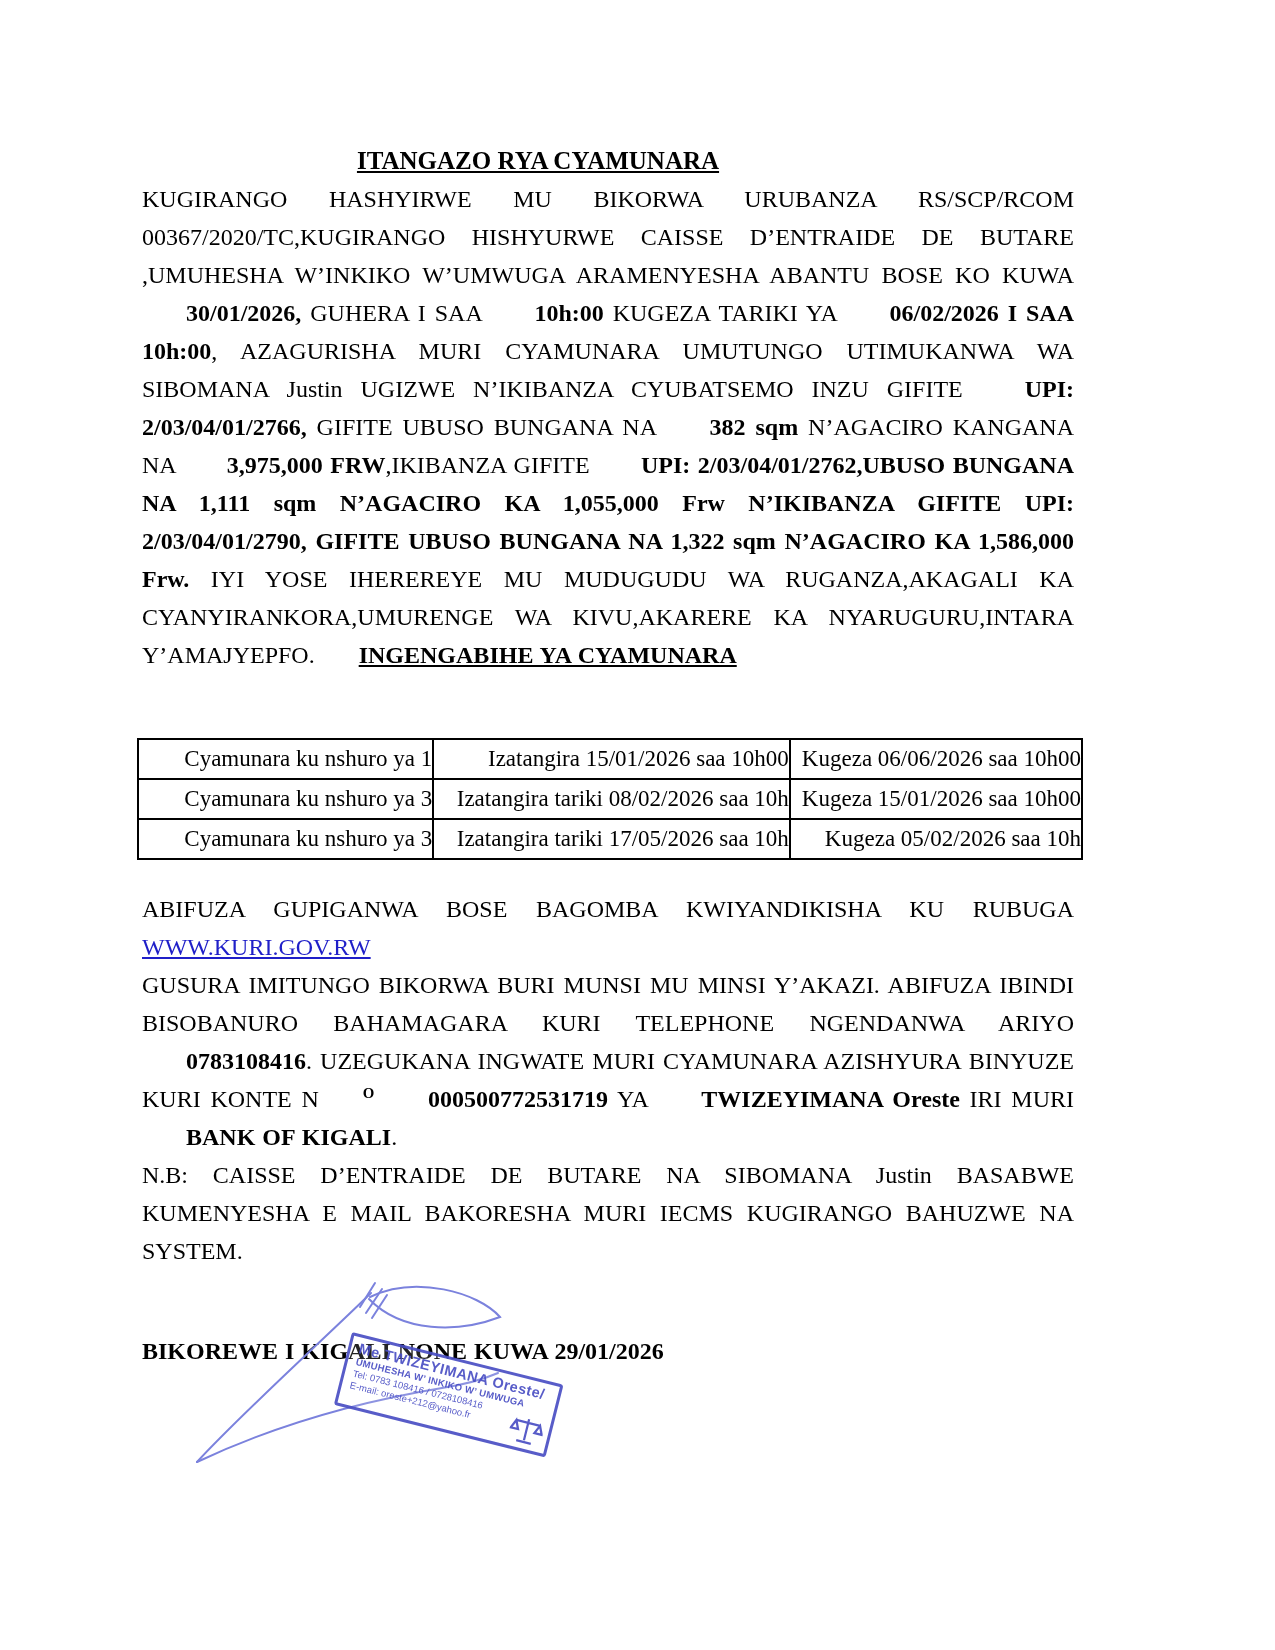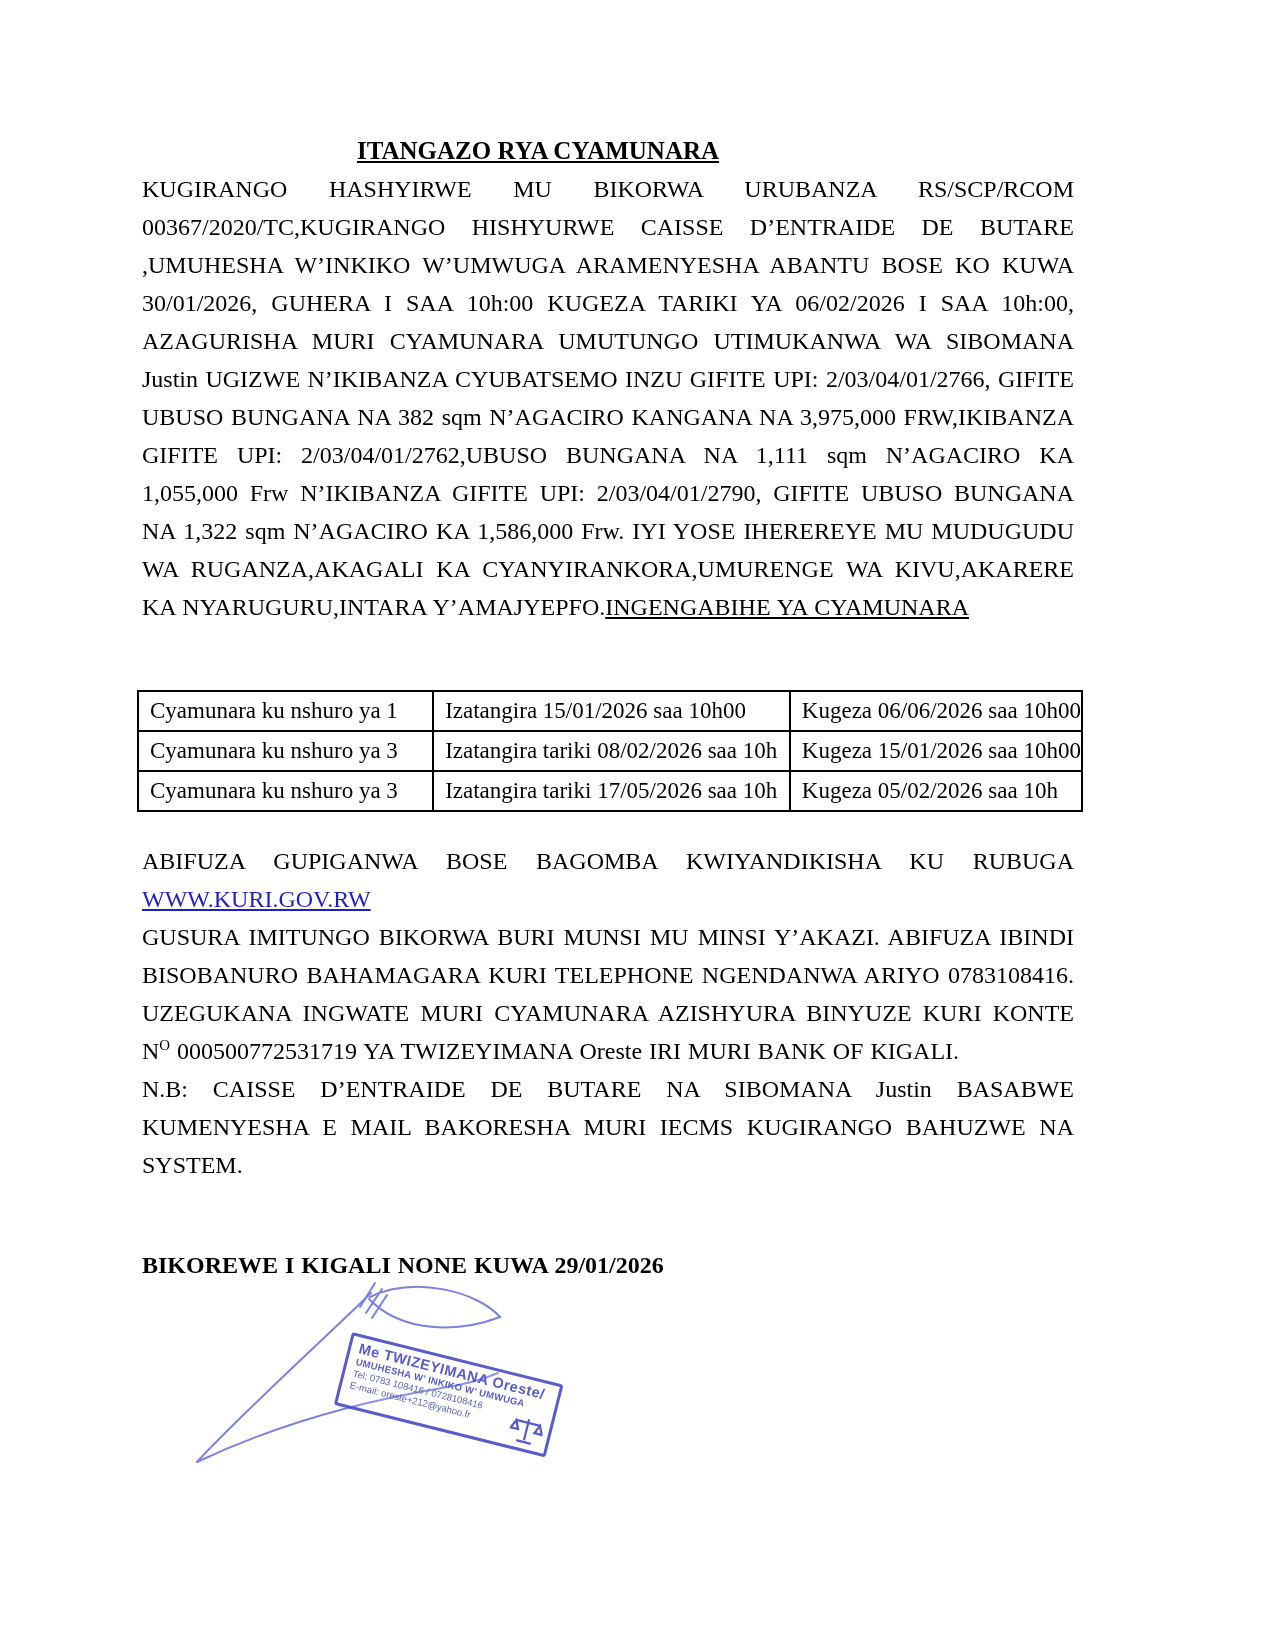--- a/index.html
+++ b/index.html
@@ -1,40 +1,40 @@
 <!DOCTYPE html>
 <html style="--stamp-color: #4a4fc4; --link-color: #1f1fc8; --sig-color: #7b82dd;"><head>
 <meta charset="utf-8">
 <style>
   html,body { margin:0; padding:0; background:#ffffff; }
   .page {
     position:relative; width:1275px; height:1650px; background:#ffffff;
     font-family:"Liberation Serif","DejaVu Serif",serif; color:#000;
     overflow:hidden;
   }
-  .content { position:absolute; left:142px; top:132px; width:932px; }
+  .content { position:absolute; left:142px; top:142px; width:932px; }
   .title {
     text-align:center; font-weight:bold; font-size:25px; line-height:38px;
     padding-right:140px; text-decoration:underline; margin:0 0 0 0;
   }
   p.body {
     font-size:24px; line-height:38px; text-align:justify;
     margin:0; word-spacing:1px;
   }
-  p.body .b { font-weight:normal; }
+  p.body .b { font-weight:bold;margin-left:44px; }
   p.body .u { text-decoration:underline; }
   p.body sup { font-size:0.62em; vertical-align:super; line-height:0; }
   a.doc-link { color:var(--link-color,#1f1fc8); text-decoration:underline; cursor:pointer; }
   table.sched {
     border-collapse:collapse; width:946px; margin:64px 0 0 -5px;
     font-size:23px;
   }
   table.sched td {
     border:2px solid #000; height:38px; padding:0 0 0 11px;
-    vertical-align:middle; white-space:nowrap;
+    vertical-align:middle; white-space:nowrap;text-align:right;
   }
   .after-table { margin-top:30px !important; }
   .issued { font-weight:bold; text-align:left; margin-top:62px !important; }
   .signatory { font-weight:bold; text-align:left; margin-top:48px !important; }
   svg.signature { position:absolute; left:150px; top:1230px; width:560px; height:330px; }
   svg.signature path { fill:none; stroke:var(--sig-color,#7b82dd); stroke-width:2; stroke-linecap:round; }
   .stamp {
     position:absolute; left:352px; top:1332px; width:198px; height:64px;
     border:3px solid var(--stamp-color,#4a4fc4); border-radius:3px;
     transform:rotate(14deg); transform-origin:0 0;

